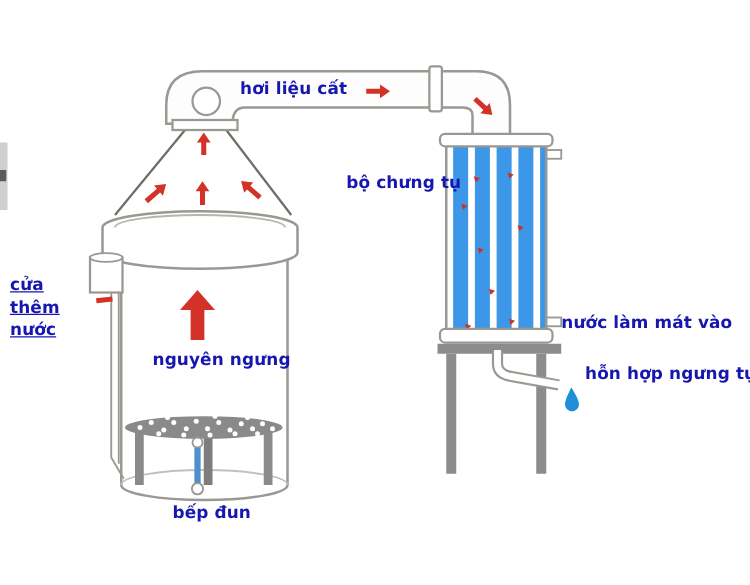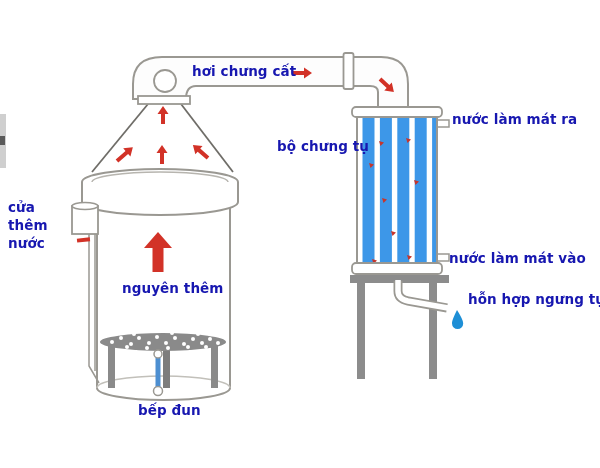--- a/index.html
+++ b/index.html
@@ -142,22 +142,21 @@
     <path transform="translate(293,73)" d="M0,-2 L11,-2 L11,-5.5 L19,0 L11,5.5 L11,2 L0,2 Z" fill="#d23227"></path>
     <path transform="translate(380,79) rotate(43)" d="M0,-2 L11,-2 L11,-5.5 L19,0 L11,5.5 L11,2 L0,2 Z" fill="#d23227"></path>
     <path transform="translate(163,124) rotate(-90)" d="M0,-2 L10,-2 L10,-5.5 L18,0 L10,5.5 L10,2 L0,2 Z" fill="#d23227"></path>
     <path transform="translate(117,161) rotate(-41)" d="M0,-2 L13,-2 L13,-5.5 L21,0 L13,5.5 L13,2 L0,2 Z" fill="#d23227"></path>
     <path transform="translate(162,164) rotate(-90)" d="M0,-2 L11,-2 L11,-5.5 L19,0 L11,5.5 L11,2 L0,2 Z" fill="#d23227"></path>
     <path transform="translate(208,158) rotate(-139)" d="M0,-2 L12,-2 L12,-5.5 L20,0 L12,5.5 L12,2 L0,2 Z" fill="#d23227"></path>
     <path transform="translate(158,272) rotate(-90)" d="M0,-5.5 L24,-5.5 L24,-14 L40,0 L24,14 L24,5.5 L0,5.5 Z" fill="#d23227"></path>
   </g>
 </svg>
 
-<div class="label" style="left:192px;top:62px;">hơi chưng cất</div>
+<div class="label" style="left:192px;top:62px;">hơi liệu cất</div>
 <div class="label" style="left:277px;top:137px;">bộ chưng tụ</div>
-<div class="label" style="left:452px;top:110px;">nước làm mát ra</div>
-<div class="label wrap" style="left:8px;top:198px;">cửa thêm nước</div>
-<div class="label" style="left:122px;top:279px;">nguyên thêm</div>
+<div class="label wrap" style="left:8px;top:219px;text-decoration:underline;">cửa thêm nước</div>
+<div class="label" style="left:122px;top:279px;">nguyên ngưng</div>
 <div class="label" style="left:138px;top:401px;text-align:center;">bếp đun</div>
 <div class="label" style="left:449px;top:249px;">nước làm mát vào</div>
 <div class="label" style="left:468px;top:290px;">hỗn hợp ngưng tụ</div>
 
 </div>
 
 </body></html>

